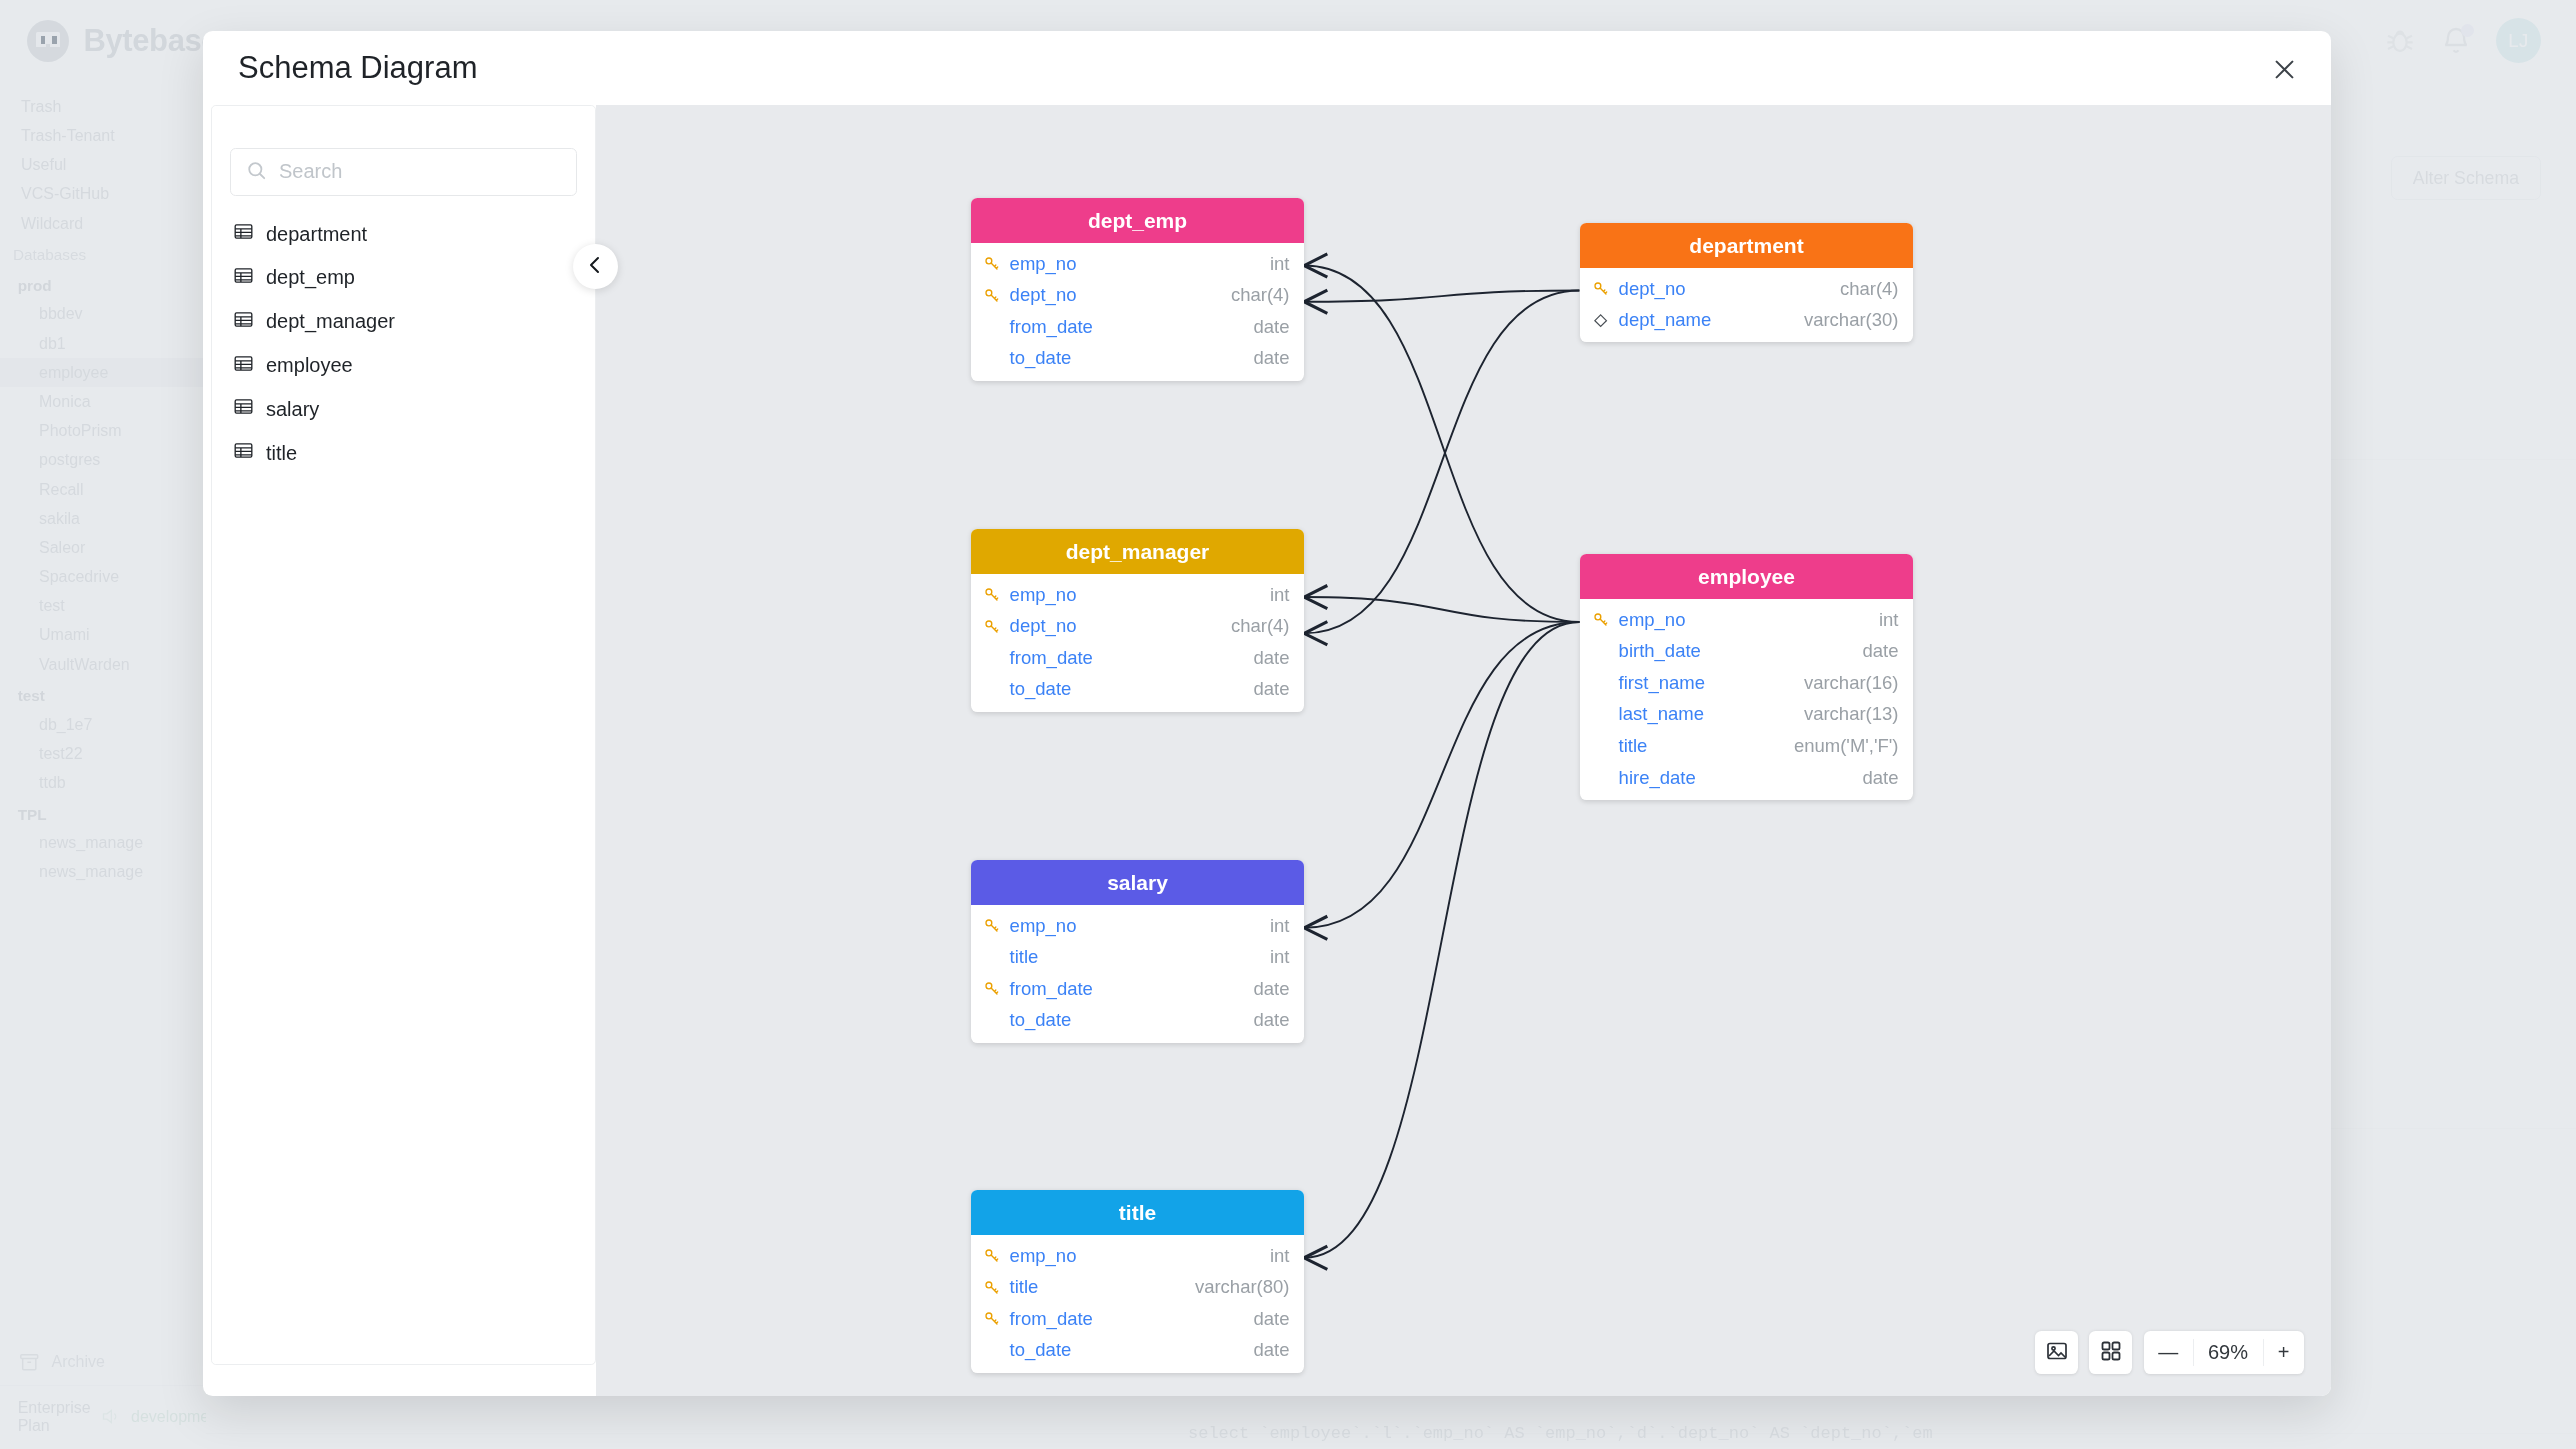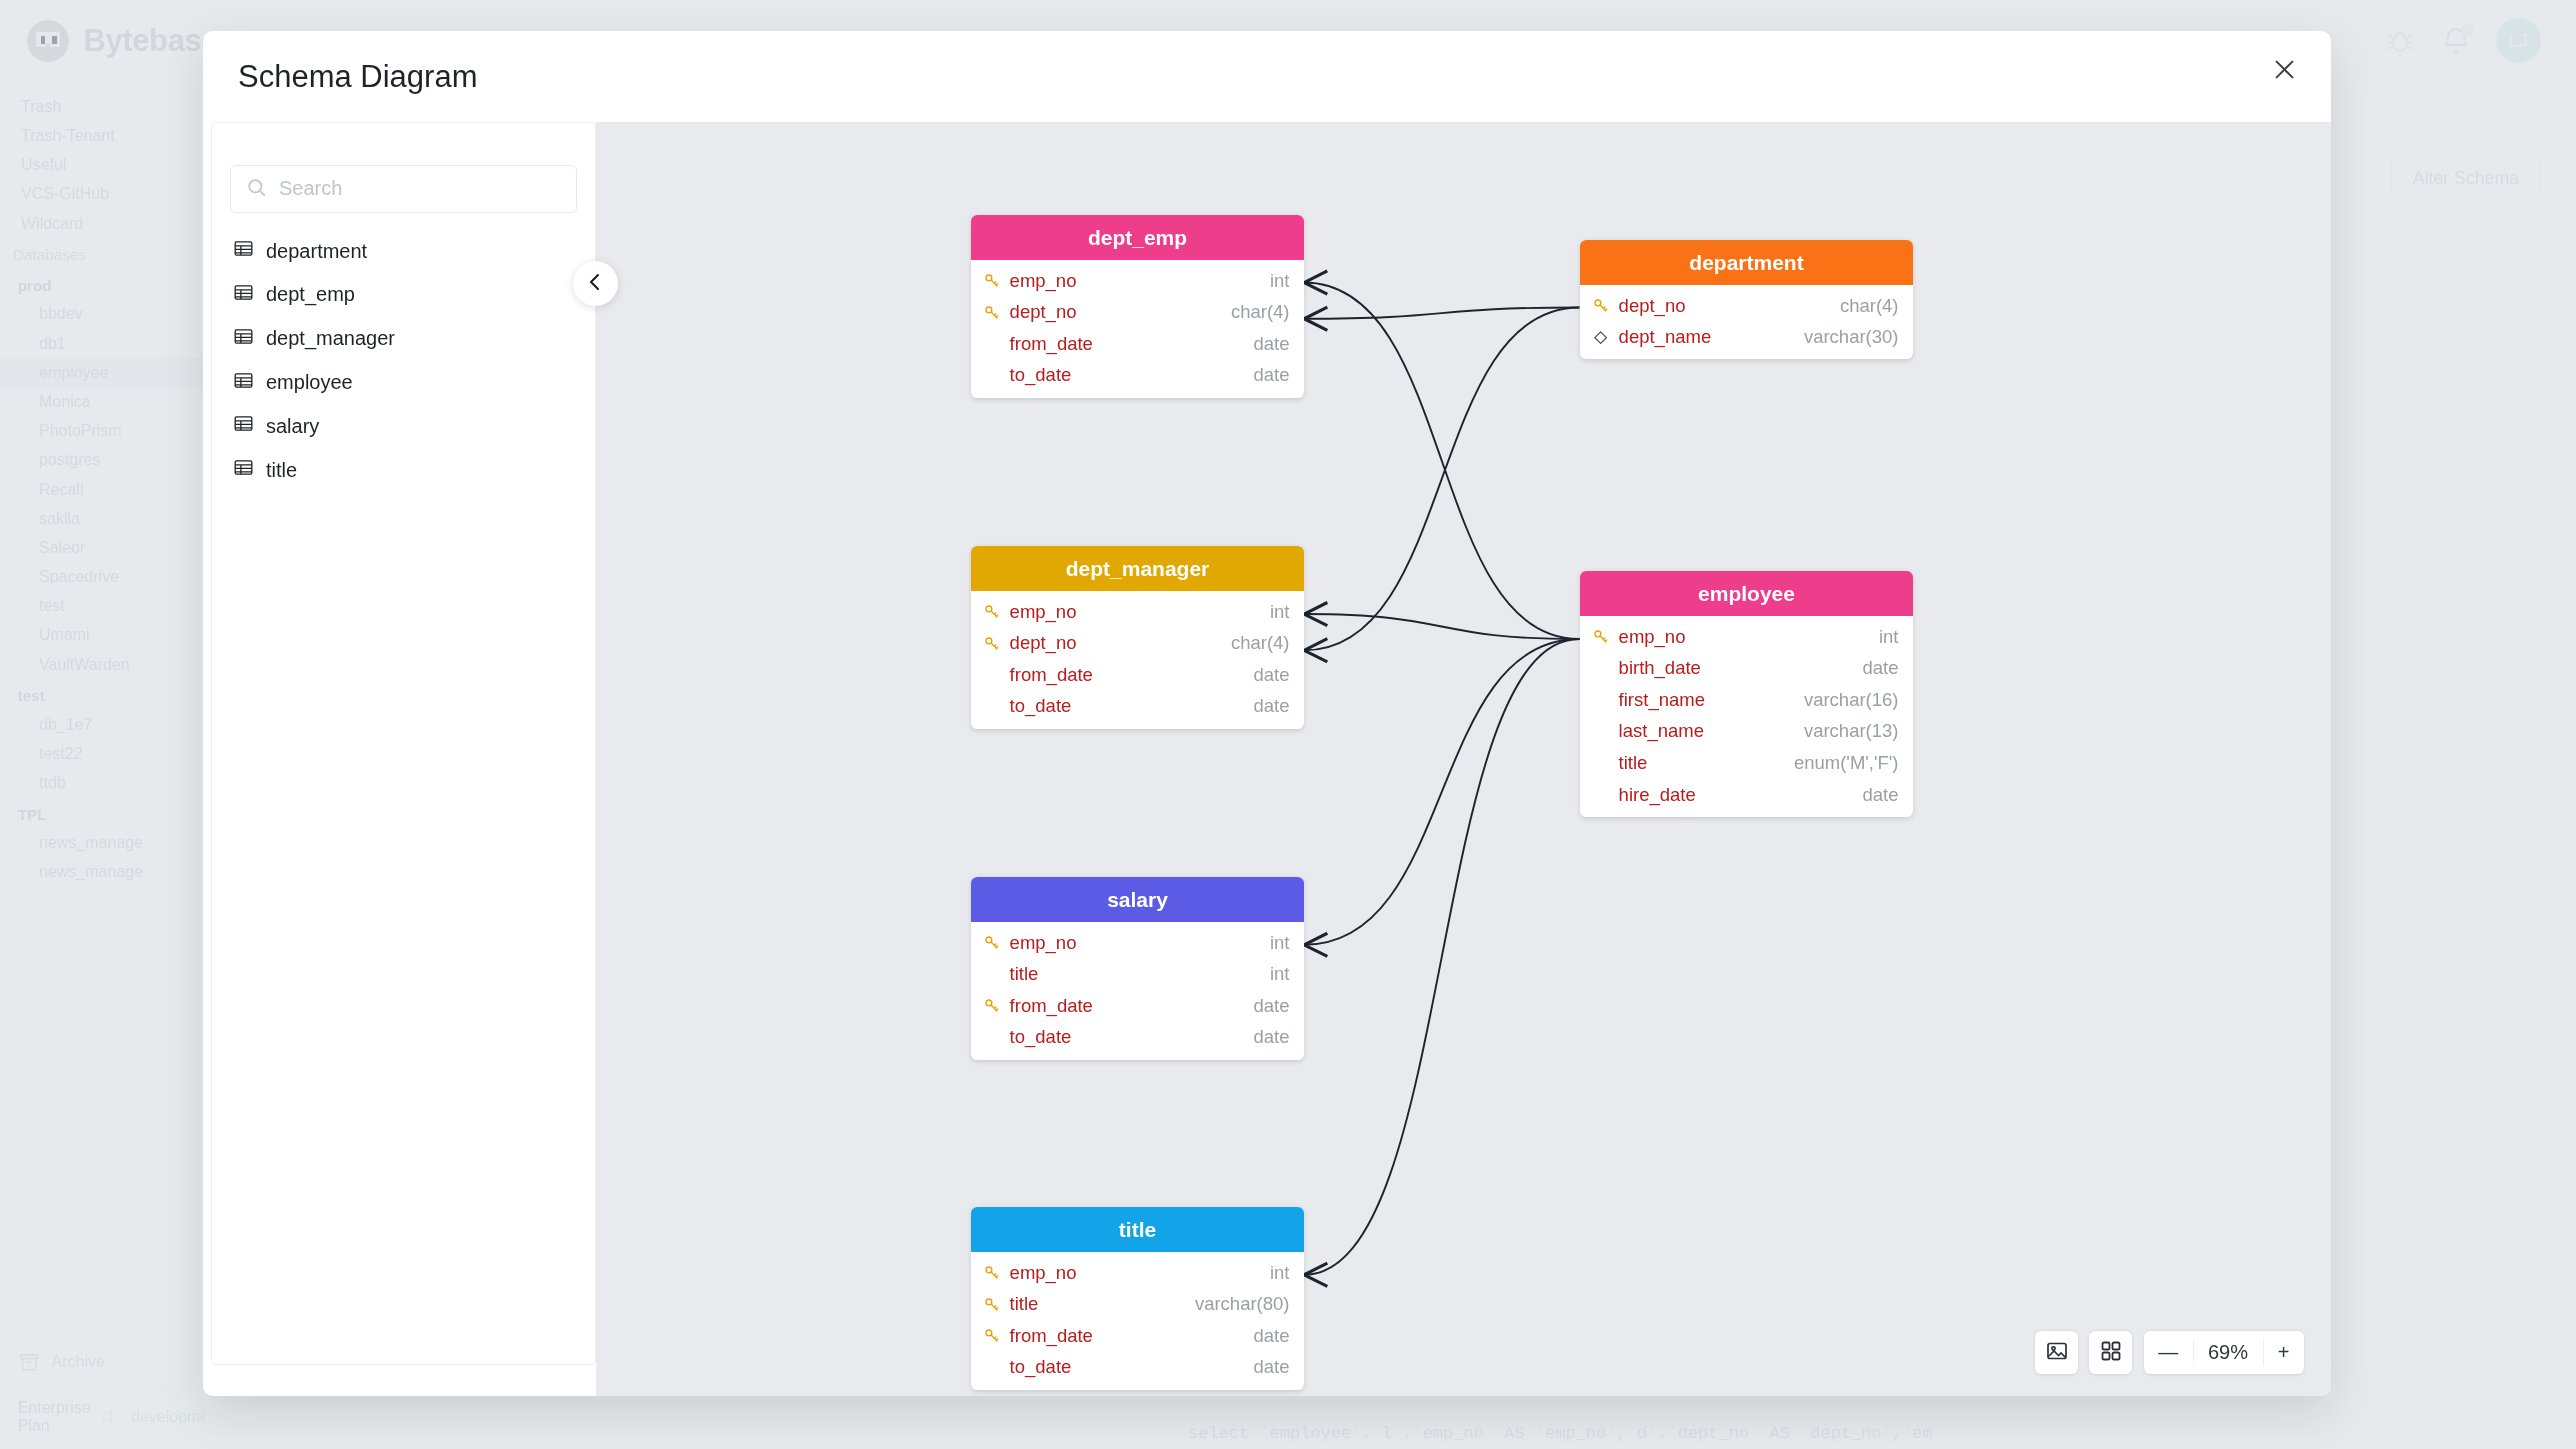--- a/index.html
+++ b/index.html
@@ -103,21 +103,21 @@
     background: rgba(226,229,233,0.82);
   }
   #modal {
     position: absolute; left: 203px; top: 31px;
     width: 2128px; height: 1365px;
     background: #ffffff; border-radius: 9.7px;
     box-shadow: 0 16px 48px rgba(0,0,0,.12);
     display: flex; flex-direction: column; overflow: hidden;
   }
   .modal-head {
-    height: 91px; flex: 0 0 auto; position: relative;
+    height: 74px; flex: 0 0 auto; position: relative;
     display: flex; align-items: center; padding: 8px 35px;
   }
   .modal-title { font-size: 31px; color: #1f2328; font-weight: normal; }
   .modal-close {
     position: absolute; right: 29px; top: 21px;
     width: 35px; height: 35px; display: flex; align-items: center; justify-content: center;
     color: #4a5056;
   }
   .modal-body { flex: 1; display: flex; min-height: 0; padding: 0 0 0 0; }
 
@@ -167,21 +167,21 @@
   .node-head {
     height: 45px; display: flex; align-items: center; justify-content: center;
     color: #ffffff; font-weight: bold; font-size: 21px;
   }
   .node-rows { padding: 4.8px 0 6.4px 0; }
   .node-row {
     display: flex; align-items: center;
     padding: 4.8px 14.5px 4.8px 11.3px; gap: 8px;
   }
   .col-ic { width: 19.3px; flex: 0 0 19.3px; display: flex; align-items: center; justify-content: center; }
-  .col-name { font-size: 18.5px; color: #b91c1c; flex: 1; }
+  .col-name { font-size: 18.5px; color: #3b82f6; flex: 1; }
   .col-type { font-size: 18.5px; color: #9aa0a6; }
 
   .zoom-bar {
     position: absolute; right: 27px; bottom: 22.5px;
     display: flex; align-items: center; gap: 11.3px; z-index: 6;
   }
   .zb-btn {
     width: 43px; height: 43px; background: #ffffff; border-radius: 6.4px;
     display: flex; align-items: center; justify-content: center;
     box-shadow: 0 0.8px 3.2px rgba(0,0,0,.1);

